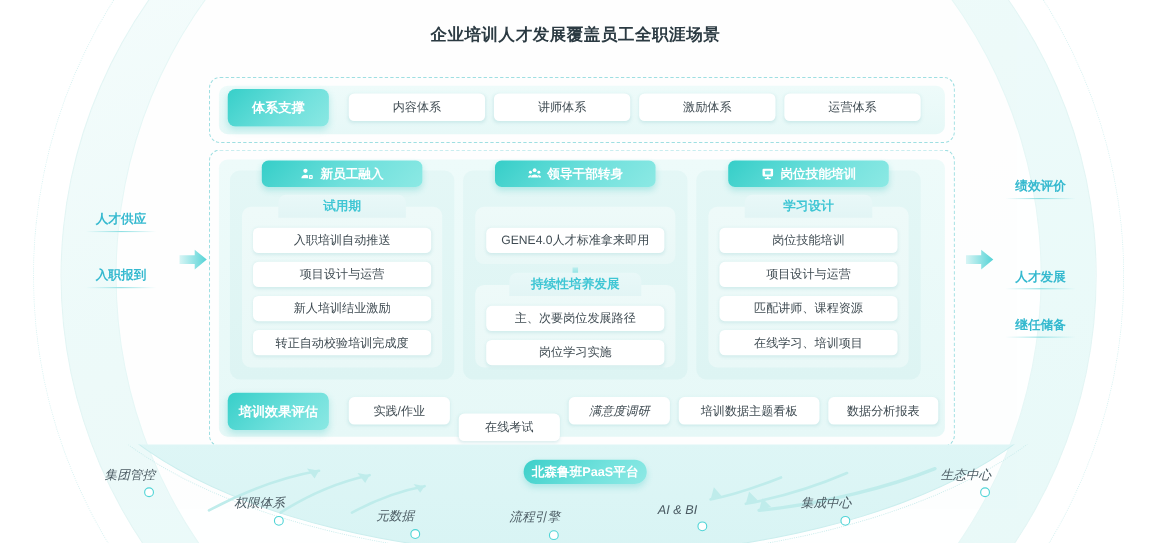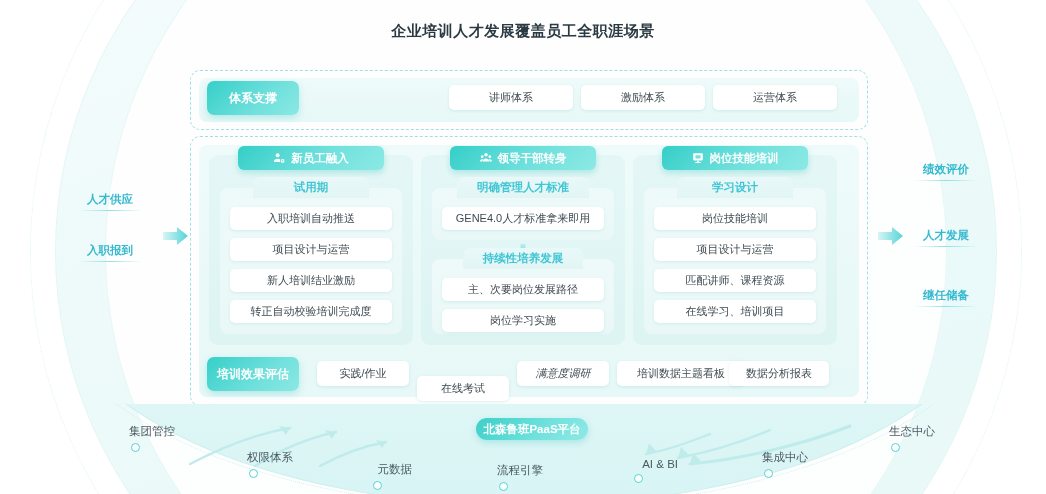--- a/index.html
+++ b/index.html
@@ -56,21 +56,21 @@
     padding-bottom:4px;
     white-space:nowrap;
   }
   .side-label::after{
     content:"";position:absolute;left:8%;bottom:0;width:84%;height:1px;
     background:linear-gradient(90deg,rgba(120,220,225,0),#8fe0e3,rgba(120,220,225,0));
   }
   .left-1{left:72px;top:192px;width:76px;}
   .left-2{left:72px;top:243px;width:76px;}
   .right-1{left:908px;top:162px;width:76px;}
-  .right-2{left:908px;top:228px;width:76px;}
+  .right-2{left:908px;top:244px;width:76px;}
   .right-3{left:908px;top:288px;width:76px;}
 
   
   .side-arrow{position:absolute;width:26px;height:22px;}
   .side-arrow svg{display:block;}
   .arrow-left{left:163px;top:225px;}
   .arrow-right{left:878px;top:225px;}
 
   
   .dash-box{
@@ -177,21 +177,21 @@
   }
   .paas-pill{
     position:absolute;left:476px;top:418px;width:112px;height:22px;
     border-radius:11px;
     background:linear-gradient(135deg,#3ccfc9 0%,#72e2dd 60%,#8fe9e5 100%);
     color:#fff;font-size:11.5px;font-weight:bold;
     display:flex;align-items:center;justify-content:center;
     box-shadow:0 3px 6px rgba(60,200,195,.30);
     white-space:nowrap;
   }
-  .paas-node{position:absolute;text-align:right;white-space:nowrap;}
+  .paas-node{position:absolute;text-align:left;white-space:nowrap;font-style:italic;}
   .paas-node .lbl{font-size:11.5px;color:#4a5a62;}
   .paas-node .dot{
     width:7px;height:7px;border-radius:50%;
     background:#ffffff;border:1.6px solid #4fd4d6;
     margin:4px auto 0;
   }
   .swoosh{position:absolute;left:150px;top:408px;width:740px;height:70px;}
 </style>
 </head>
 <body>
@@ -230,20 +230,21 @@
       </linearGradient>
         </defs>
       <path d="M0 7 L14 7 L14 2 L25 11 L14 20 L14 15 L0 15 Z" fill="url(#gr)"></path>
     </svg>
   </div>
 
   <div class="dash-box dash-support">
     <div class="panel panel-support"></div>
   </div>
   <div class="pill pill-support">体系支撑</div>
+  <div class="chip" style="left:317px;top:85px;width:124px;">内容体系</div>
   <div class="chip" style="left:449px;top:85px;width:124px;">讲师体系</div>
   <div class="chip" style="left:581px;top:85px;width:124px;">激励体系</div>
   <div class="chip" style="left:713px;top:85px;width:124px;">运营体系</div>
 
   <div class="dash-box dash-main">
     <div class="panel panel-main"></div>
   </div>
 
   <div class="col col1">
     <div class="col-badge">
@@ -277,21 +278,20 @@
           <circle cx="2.9" cy="6.2" r="1.8"></circle>
           <path d="M0 12.6c0-1.8 1.3-2.9 2.9-2.9.5 0 .9.1 1.3.3-.7.7-1.1 1.6-1.1 2.6z"></path>
           <circle cx="13.1" cy="6.2" r="1.8"></circle>
           <path d="M16 12.6c0-1.8-1.3-2.9-2.9-2.9-.5 0-.9.1-1.3.3.7.7 1.1 1.6 1.1 2.6z"></path>
         </svg>
       </span>
       <span>领导干部转身</span>
     </div>
 
     <div class="sub-panel" style="top:33px;height:52px;">
-      <div class="sub-head" style="width:132px;">明确管理人才标准</div>
       <div class="item" style="top:19px;">GENE4.0人才标准拿来即用</div>
     </div>
 
     <div class="down-arrow" style="top:88px;">
       <svg width="13" height="13" viewBox="0 0 13 13">
         <defs>
             <linearGradient id="gd" x1="0" y1="0" x2="0" y2="1">
           <stop offset="0" stop-color="#bdeeee"></stop>
               <stop offset="1" stop-color="#5ad6d8"></stop>
         </linearGradient>
@@ -327,21 +327,21 @@
       <div class="item" style="top:81px;">匹配讲师、课程资源</div>
       <div class="item" style="top:112px;">在线学习、培训项目</div>
     </div>
   </div>
 
   <div class="pill pill-eval">培训效果评估</div>
   <div class="chip" style="left:317px;top:361px;width:92px;">实践/作业</div>
   <div class="chip" style="left:417px;top:376px;width:92px;">在线考试</div>
   <div class="chip" style="left:517px;top:361px;width:92px;font-style:italic;">满意度调研</div>
   <div class="chip" style="left:617px;top:361px;width:128px;">培训数据主题看板</div>
-  <div class="chip" style="left:729px;top:361px;width:100px;">数据分析报表</div>
+  <div class="chip" style="left:753px;top:361px;width:100px;">数据分析报表</div>
 
   <div class="paas-band">
     <div class="band-dot"></div>
     <div class="band-fill"></div>
   </div>
 
   <svg class="swoosh" viewBox="0 0 740 70">
     <g fill="none" stroke="#bfeceb" stroke-width="2.4" stroke-linecap="round">
       <path d="M40 56 C70 40 105 26 140 20"></path>
       <path d="M105 58 C130 42 158 30 186 24"></path>

